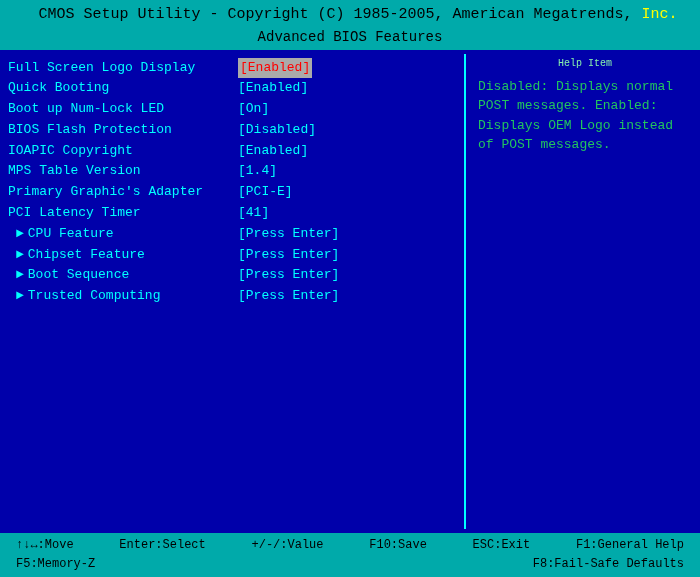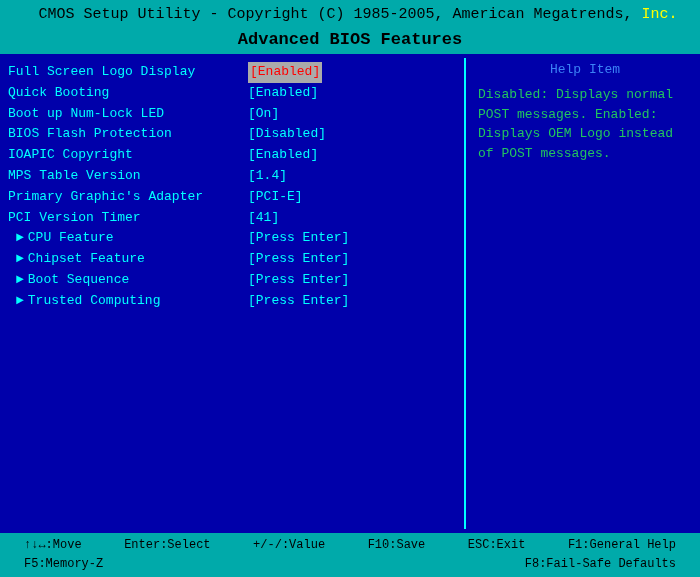--- a/index.html
+++ b/index.html
@@ -31,22 +31,22 @@
       line-height: 1.5;
     }
     #header .title-line1 {
       font-size: 15px;
       margin-left: 16px;
     }
     #header .title-line1 .highlight {
       color: #FFFF00;
     }
     #header .title-line2 {
-      font-size: 17px;
-      font-weight: bold;
+      font-size: 14px;
+      font-weight: normal;
     }
 
     
     #main {
       flex: 1;
       display: flex;
       flex-direction: row;
       padding: 4px 0;
     }
 
@@ -68,21 +68,20 @@
     }
     .setting-name.arrow-item {
       padding-left: 8px;
     }
     .setting-name .arrow {
       color: #00FFFF;
       margin-right: 4px;
     }
     .setting-value {
       color: #00FFFF;
-      margin-left: 10px;
     }
     .setting-value.highlighted {
       color: #FF0000;
       background-color: #AAAAAA;
       padding: 0 2px;
     }
 
     
     #divider {
       width: 2px;
@@ -90,36 +89,36 @@
       margin: 0 4px;
     }
 
     
     #help-panel {
       flex: 1;
       padding: 4px 8px;
       color: #FFFF00;
     }
     #help-panel .help-title {
-      color: #3b82f6;
-      font-size: 13px;
+      color: #86efac;
+      font-size: 10px;
       margin-bottom: 8px;
       text-align: center;
     }
     #help-panel .help-text {
       color: #22c55e;
       font-size: 13px;
       line-height: 1.5;
     }
 
     
     #footer {
       background-color: #00AAAA;
       color: #000000;
-      padding: 3px 24px;
+      padding: 3px 16px;
       font-size: 12px;
       line-height: 1.6;
       font-family: Liberation Mono, monospace;
     }
     #footer .footer-row {
       display: flex;
       justify-content: space-between;
     }
     #footer span {
       color: #000000;
@@ -163,21 +162,21 @@
         </div>
         <div class="setting-row">
           <span class="setting-name">MPS Table Version</span>
           <span class="setting-value">[1.4]</span>
         </div>
         <div class="setting-row">
           <span class="setting-name">Primary Graphic's Adapter</span>
           <span class="setting-value">[PCI-E]</span>
         </div>
         <div class="setting-row">
-          <span class="setting-name">PCI Version Timer</span>
+          <span class="setting-name">PCI Latency Timer</span>
           <span class="setting-value">[41]</span>
         </div>
         <div class="setting-row">
           <span class="setting-name arrow-item"><span class="arrow">►</span>CPU Feature</span>
           <span class="setting-value">[Press Enter]</span>
         </div>
         <div class="setting-row">
           <span class="setting-name arrow-item"><span class="arrow">►</span>Chipset Feature</span>
           <span class="setting-value">[Press Enter]</span>
         </div>

